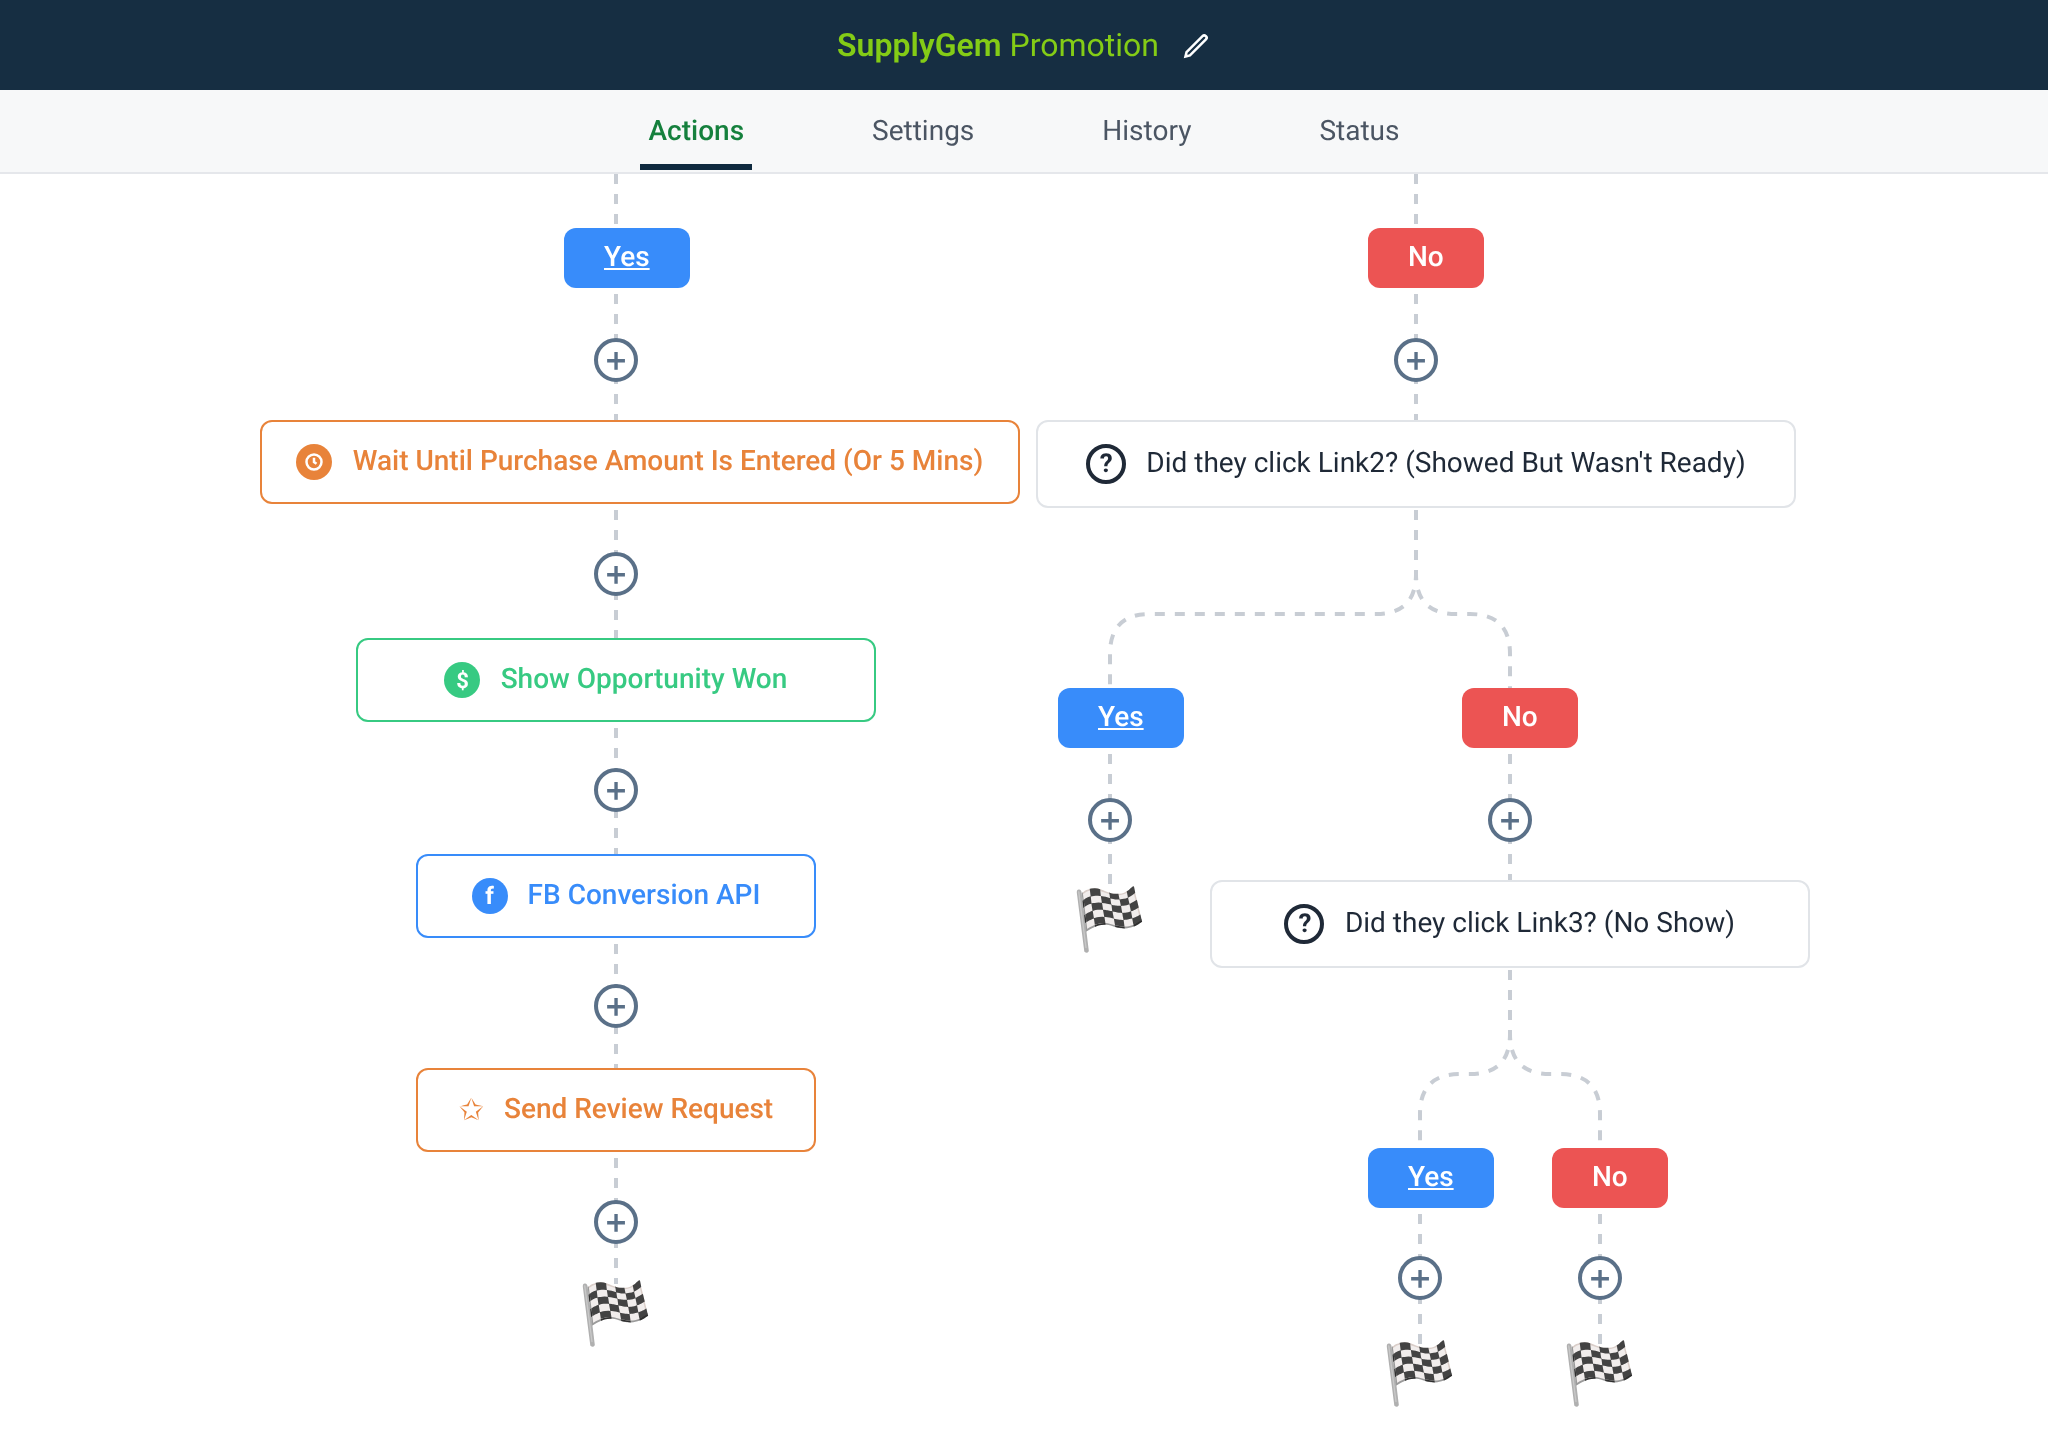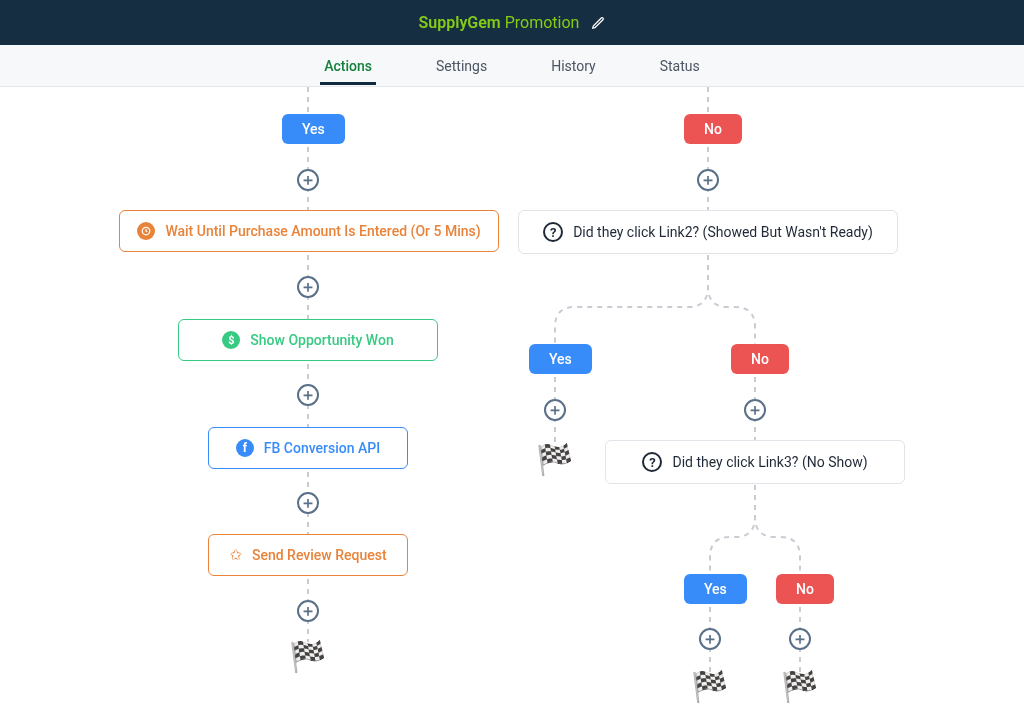--- a/index.html
+++ b/index.html
@@ -49,21 +49,21 @@
   }
   .badge {
     position: absolute;
     color: #fff;
     font-size: 14px;
     font-weight: 500;
     padding: 7px 20px;
     border-radius: 6px;
     cursor: pointer;
   }
-  .badge.blue { background: #388cfa; }
+  .badge.blue { background: #388cfa; text-decoration: underline; }
   .badge.red  { background: #ec5453; }
   .add-btn {
     position: absolute;
     width: 22px;
     height: 22px;
     border: 2px solid #5a7088;
     border-radius: 50%;
     background: #fff;
     color: #5a7088;
     display: flex;
@@ -172,21 +172,21 @@
 
     <path d="M755 398 L755 430 Q755 450 735 450 L730 450 Q710 450 710 470 L710 487"></path>
     <path d="M755 398 L755 430 Q755 450 775 450 L780 450 Q800 450 800 470 L800 487"></path>
     <line x1="710" y1="520" x2="710" y2="585"></line>
     <line x1="800" y1="520" x2="800" y2="585"></line>
   </svg>
 
   <div class="badge blue" style="left:282px; top:27px;">Yes</div>
   <div class="add-btn" style="left:308px; top:93px;">＋</div>
 
-  <div class="step-box step-orange" style="left:309px; top:123px;">
+  <div class="step-box step-orange" style="left:320px; top:123px;">
     <span class="icon-circle ic-orange">
       <svg width="10" height="10" viewBox="0 0 24 24" fill="none" stroke="#fff" stroke-width="3">
           <circle cx="12" cy="12" r="9"></circle>
           <path d="M12 7v5l3 2"></path>
         </svg>
     </span>
     <span>Wait Until Purchase Amount Is Entered (Or 5 Mins)</span>
   </div>
   <div class="add-btn" style="left:308px; top:200px;">＋</div>
 

